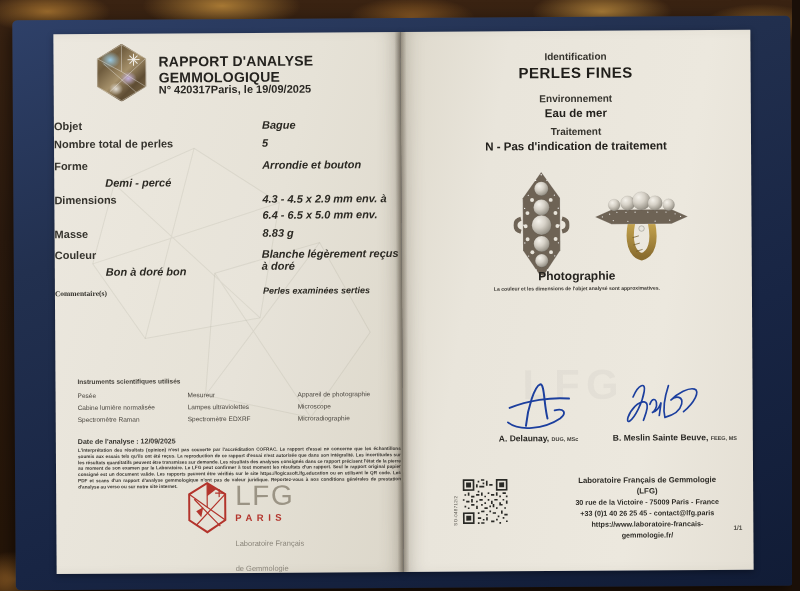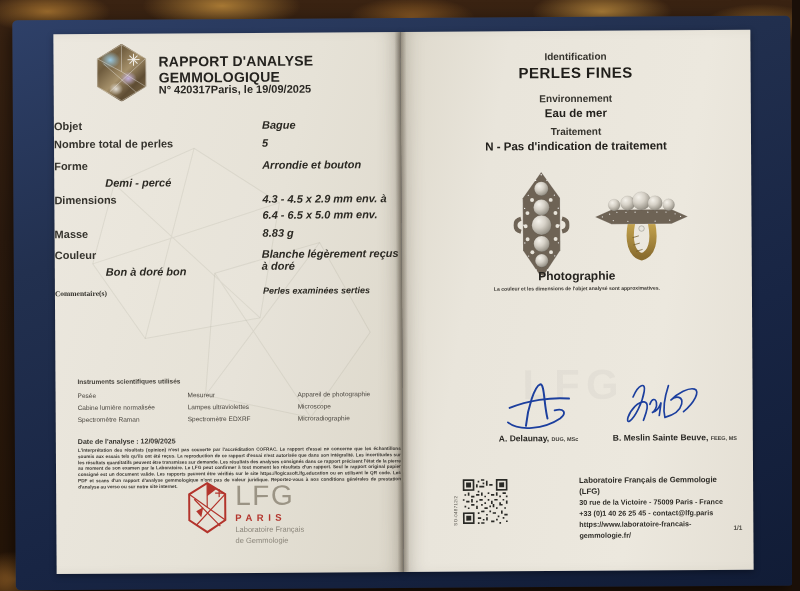--- a/index.html
+++ b/index.html
@@ -62,39 +62,39 @@
   .instr-col.c1 { left:22px; } .instr-col.c2 { left:132px; } .instr-col.c3 { left:242px; }
   .analysis-date { position:absolute; left:22px; top:404px; font-size:7px; font-weight:700; color:#35332d; }
   .disclaimer {
     position:absolute; left:22px; top:414px; width:414px; font-size:6px; line-height:1.3;
     color:#3b3833; text-align:justify; transform:scale(0.78); transform-origin:left top; font-weight:600;
   }
   .logo-block { position:absolute; left:130px; top:448px; display:flex; gap:7px; }
   .logo-text { display:flex; flex-direction:column; }
   .logo-acronym { font-size:28px; font-weight:500; color:#9b9485; letter-spacing:1.5px; line-height:30px; }
   .logo-city { font-size:9.5px; font-weight:700; color:#b3342c; letter-spacing:4.5px; margin-top:1px; }
-  .logo-org { font-size:7.5px; color:#8a857a; line-height:9px; margin-top:2px; }
+  .logo-org { font-size:7.5px; color:#8a857a; line-height:9px; margin-top:16px; }
   .watermark { position:absolute; left:0; top:0; pointer-events:none; }
   
   .rp-center { position:absolute; left:0; width:100%; text-align:center; }
   .rp-label { font-size:10px; font-weight:600; color:#35332d; }
   .rp-value { font-size:11.5px; font-weight:800; color:#23211d; }
   .rp-id-value { font-size:15px; font-weight:800; letter-spacing:0.5px; color:#1f1d19; }
   .photo-caption { font-size:12px; font-weight:800; color:#25231f; }
   .photo-note { font-size:6px; color:#3b3833; transform:scale(0.85); transform-origin:center top; font-weight:600; }
   .ring { position:absolute; }
   .signature { position:absolute; }
   .sig-name { position:absolute; font-size:8.5px; font-weight:800; color:#2a2824; white-space:nowrap; }
   .sig-creds { font-size:5.5px; font-weight:600; color:#3a3833; }
   .qr { position:absolute; left:58px; top:446px; width:48px; height:48px; }
   .qr-ref {
     position:absolute; left:50px; top:446px; height:48px; font-size:4.5px; color:#55524b;
     writing-mode:vertical-rl; transform:rotate(180deg); letter-spacing:0.3px;
   }
-  .address-block { position:absolute; left:176px; top:444px; width:158px; color:#2e2c27; }
+  .address-block { position:absolute; left:165px; top:444px; width:158px; text-align:center; color:#2e2c27; }
   .addr-name { font-size:7.8px; font-weight:700; line-height:11px; }
   .addr-line { font-size:7.2px; font-weight:600; line-height:11px; }
   .page-num { position:absolute; left:330px; top:494px; font-size:6.5px; font-weight:600; color:#55524b; }
   .emboss { position:absolute; left:120px; top:330px; font-size:42px; font-weight:800; color:rgba(0,0,0,0.03); letter-spacing:6px; }
 </style>
 </head>
 <body>
 
 <div id="scene">
   <div id="folder">

